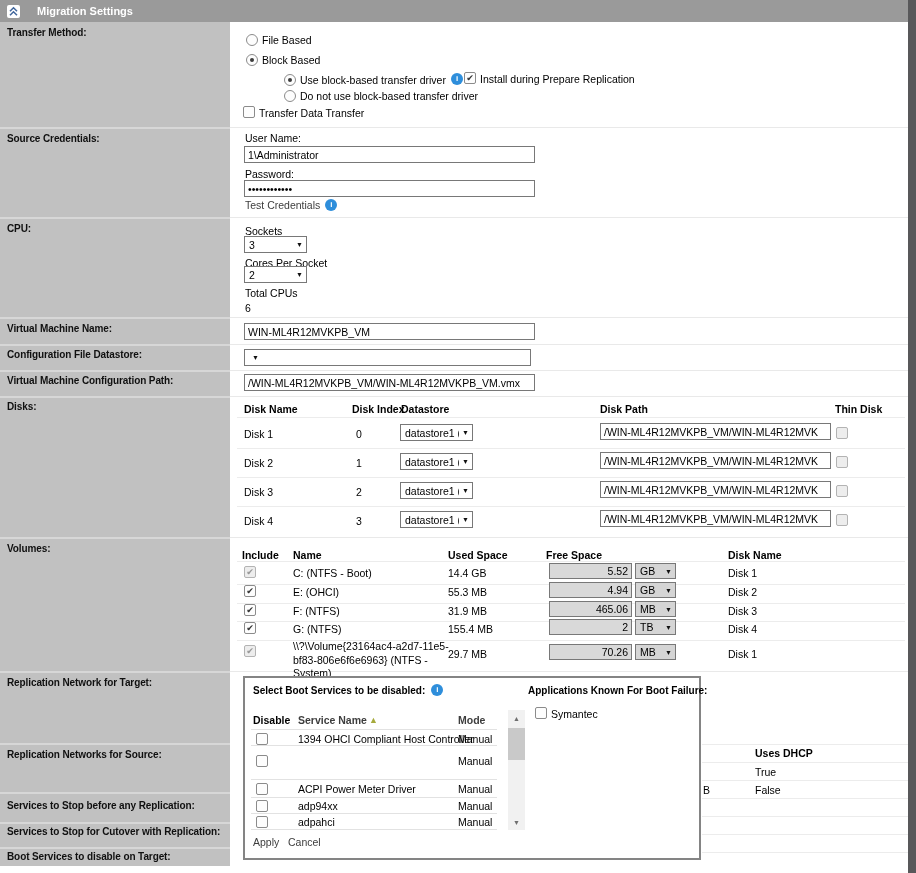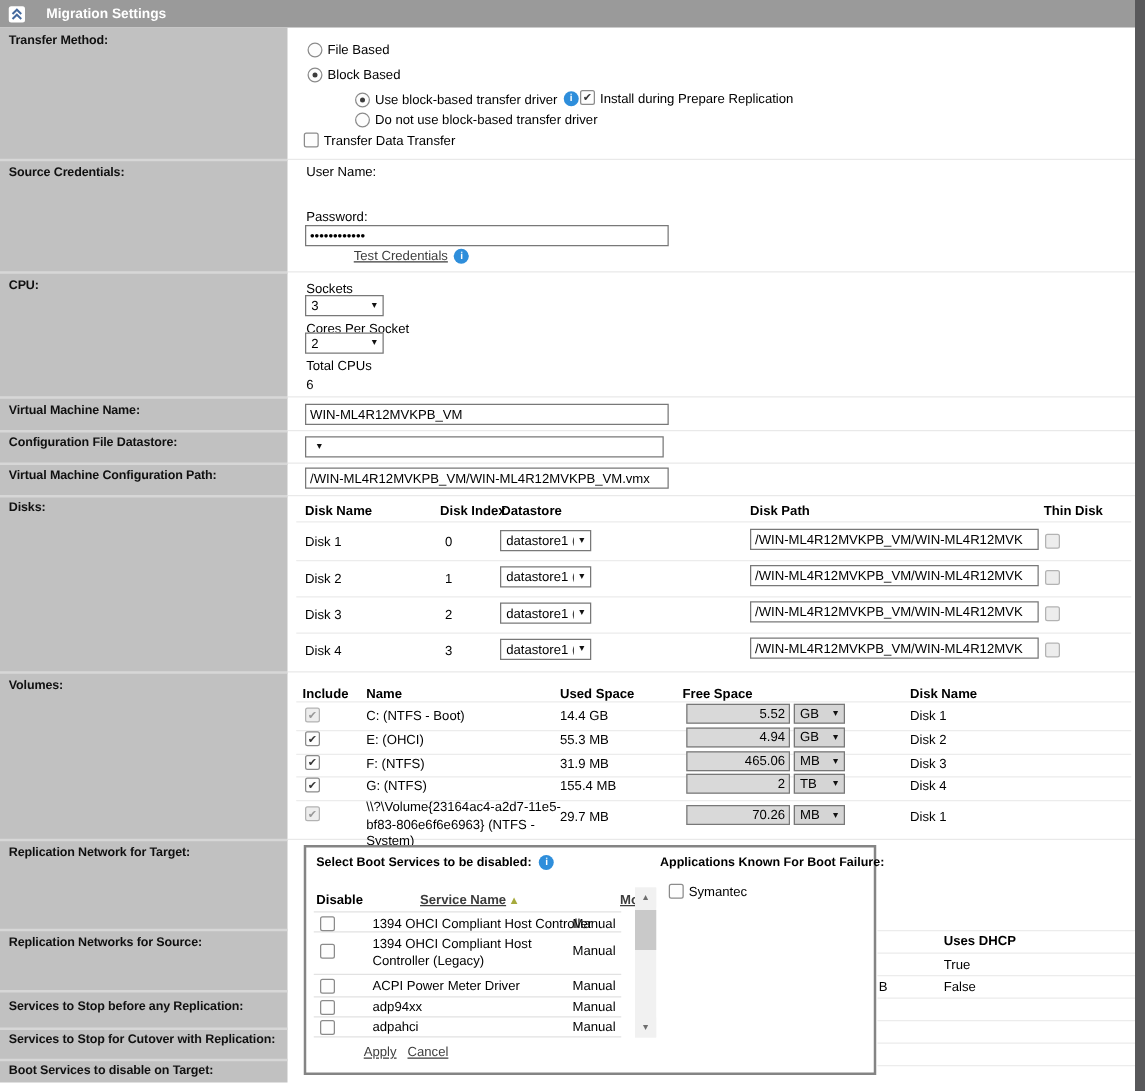--- a/index.html
+++ b/index.html
@@ -23,21 +23,21 @@
        display:flex;align-items:center;padding:0 3px 0 4px;}
   .sel .sv{flex:1;overflow:hidden;white-space:nowrap;}
   .sel .sarr{font-size:7px;margin-left:3px;color:#111;}
   .gsel{background:#d5d5d5;height:16px;}
   .cb{position:absolute;width:12px;height:12px;box-sizing:border-box;border:1px solid #8b8b8b;
       background:#fdfdfd;border-radius:2px;color:#333;}
   .cb.checked::after{content:"\2714";display:block;font-size:9px;line-height:10px;text-align:center;}
   .cb.dis{background:#ededed;border-color:#b3b3b3;color:#979797;}
   .rb{position:absolute;width:12px;height:12px;box-sizing:border-box;border:1px solid #8b8b8b;border-radius:50%;background:#fdfdfd;}
   .rb.checked::after{content:"";position:absolute;left:3px;top:3px;width:4px;height:4px;border-radius:50%;background:#3c3c3c;}
-  .link{text-decoration:underline;color:#3d3d3d;cursor:pointer;margin-left:38px;}
+  .link{color:#3d3d3d;cursor:pointer;}
   .info{display:inline-block;width:12px;height:12px;border-radius:50%;background:#2e8edb;color:#fff;
         font-weight:bold;font-size:8px;line-height:12px;text-align:center;}
   .inline-row{position:absolute;display:flex;align-items:center;gap:5px;white-space:nowrap;}
   .popup{position:absolute;left:243px;top:676px;width:458px;height:184px;box-sizing:border-box;
          border:2px solid #848484;background:#fff;z-index:10;}
   .p-abs{position:absolute;white-space:nowrap;}
   .pdiv{position:absolute;height:1px;background:#e2e2e2;}
   .sb-track{position:absolute;background:#f1f1f1;}
   .sb-btn{position:absolute;width:17px;height:16px;background:#f1f1f1;color:#6e6e6e;
           font-size:7px;display:flex;align-items:center;justify-content:center;}
@@ -106,20 +106,21 @@
   <span class="t" style="left:300px;top:74px">Use block-based transfer driver</span>
   <span class="info" style="position:absolute;left:451px;top:73px">i</span>
   <span class="cb checked" style="left:464px;top:72px"></span>
   <span class="t" style="left:480px;top:73px">Install during Prepare Replication</span>
   <span class="rb" style="left:284px;top:90px"></span>
   <span class="t" style="left:300px;top:90px">Do not use block-based transfer driver</span>
   <span class="cb" style="left:243px;top:106px"></span>
   <span class="t" style="left:259px;top:107px">Transfer Data Transfer</span>
 
   <span class="t" style="left:245px;top:132px">User Name:</span>
+  <input class="inp" style="left: 244px; top: 146px; width: 291px;" value="1\Administrator">
   <span class="t" style="left:245px;top:168px">Password:</span>
   <input class="inp" style="left: 244px; top: 180px; width: 291px;" value="••••••••••••">
   <span class="inline-row" style="left:245px;top:199px">
     <span class="link">Test Credentials</span>
     <span class="info">i</span>
   </span>
 
   <span class="t" style="left:245px;top:225px">Sockets</span>
   <div class="sel" style="left:244px;top:236px;width:63px">
     <span class="sv">3</span>
@@ -279,21 +280,20 @@
     <div class="pdiv" style="left:6px;width:246px;top:101px"></div>
     <div class="pdiv" style="left:6px;width:246px;top:119px"></div>
     <div class="pdiv" style="left:6px;width:246px;top:135px"></div>
     <div class="pdiv" style="left:6px;width:246px;top:151px"></div>
 
     <span class="cb" style="left:11px;top:55px"></span>
     <span class="p-abs" style="left:53px;top:55px">1394 OHCI Compliant Host Controller</span>
     <span class="p-abs" style="left:213px;top:55px">Manual</span>
 
     <span class="cb" style="left:11px;top:77px"></span>
-    <span class="p-abs" style="left:53px;top:70px;width:155px;white-space:normal;line-height:1.35">1394 OHCI Compliant Host Controller (Legacy)</span>
     <span class="p-abs" style="left:213px;top:77px">Manual</span>
 
     <span class="cb" style="left:11px;top:105px"></span>
     <span class="p-abs" style="left:53px;top:105px">ACPI Power Meter Driver</span>
     <span class="p-abs" style="left:213px;top:105px">Manual</span>
 
     <span class="cb" style="left:11px;top:122px"></span>
     <span class="p-abs" style="left:53px;top:122px">adp94xx</span>
     <span class="p-abs" style="left:213px;top:122px">Manual</span>
 

